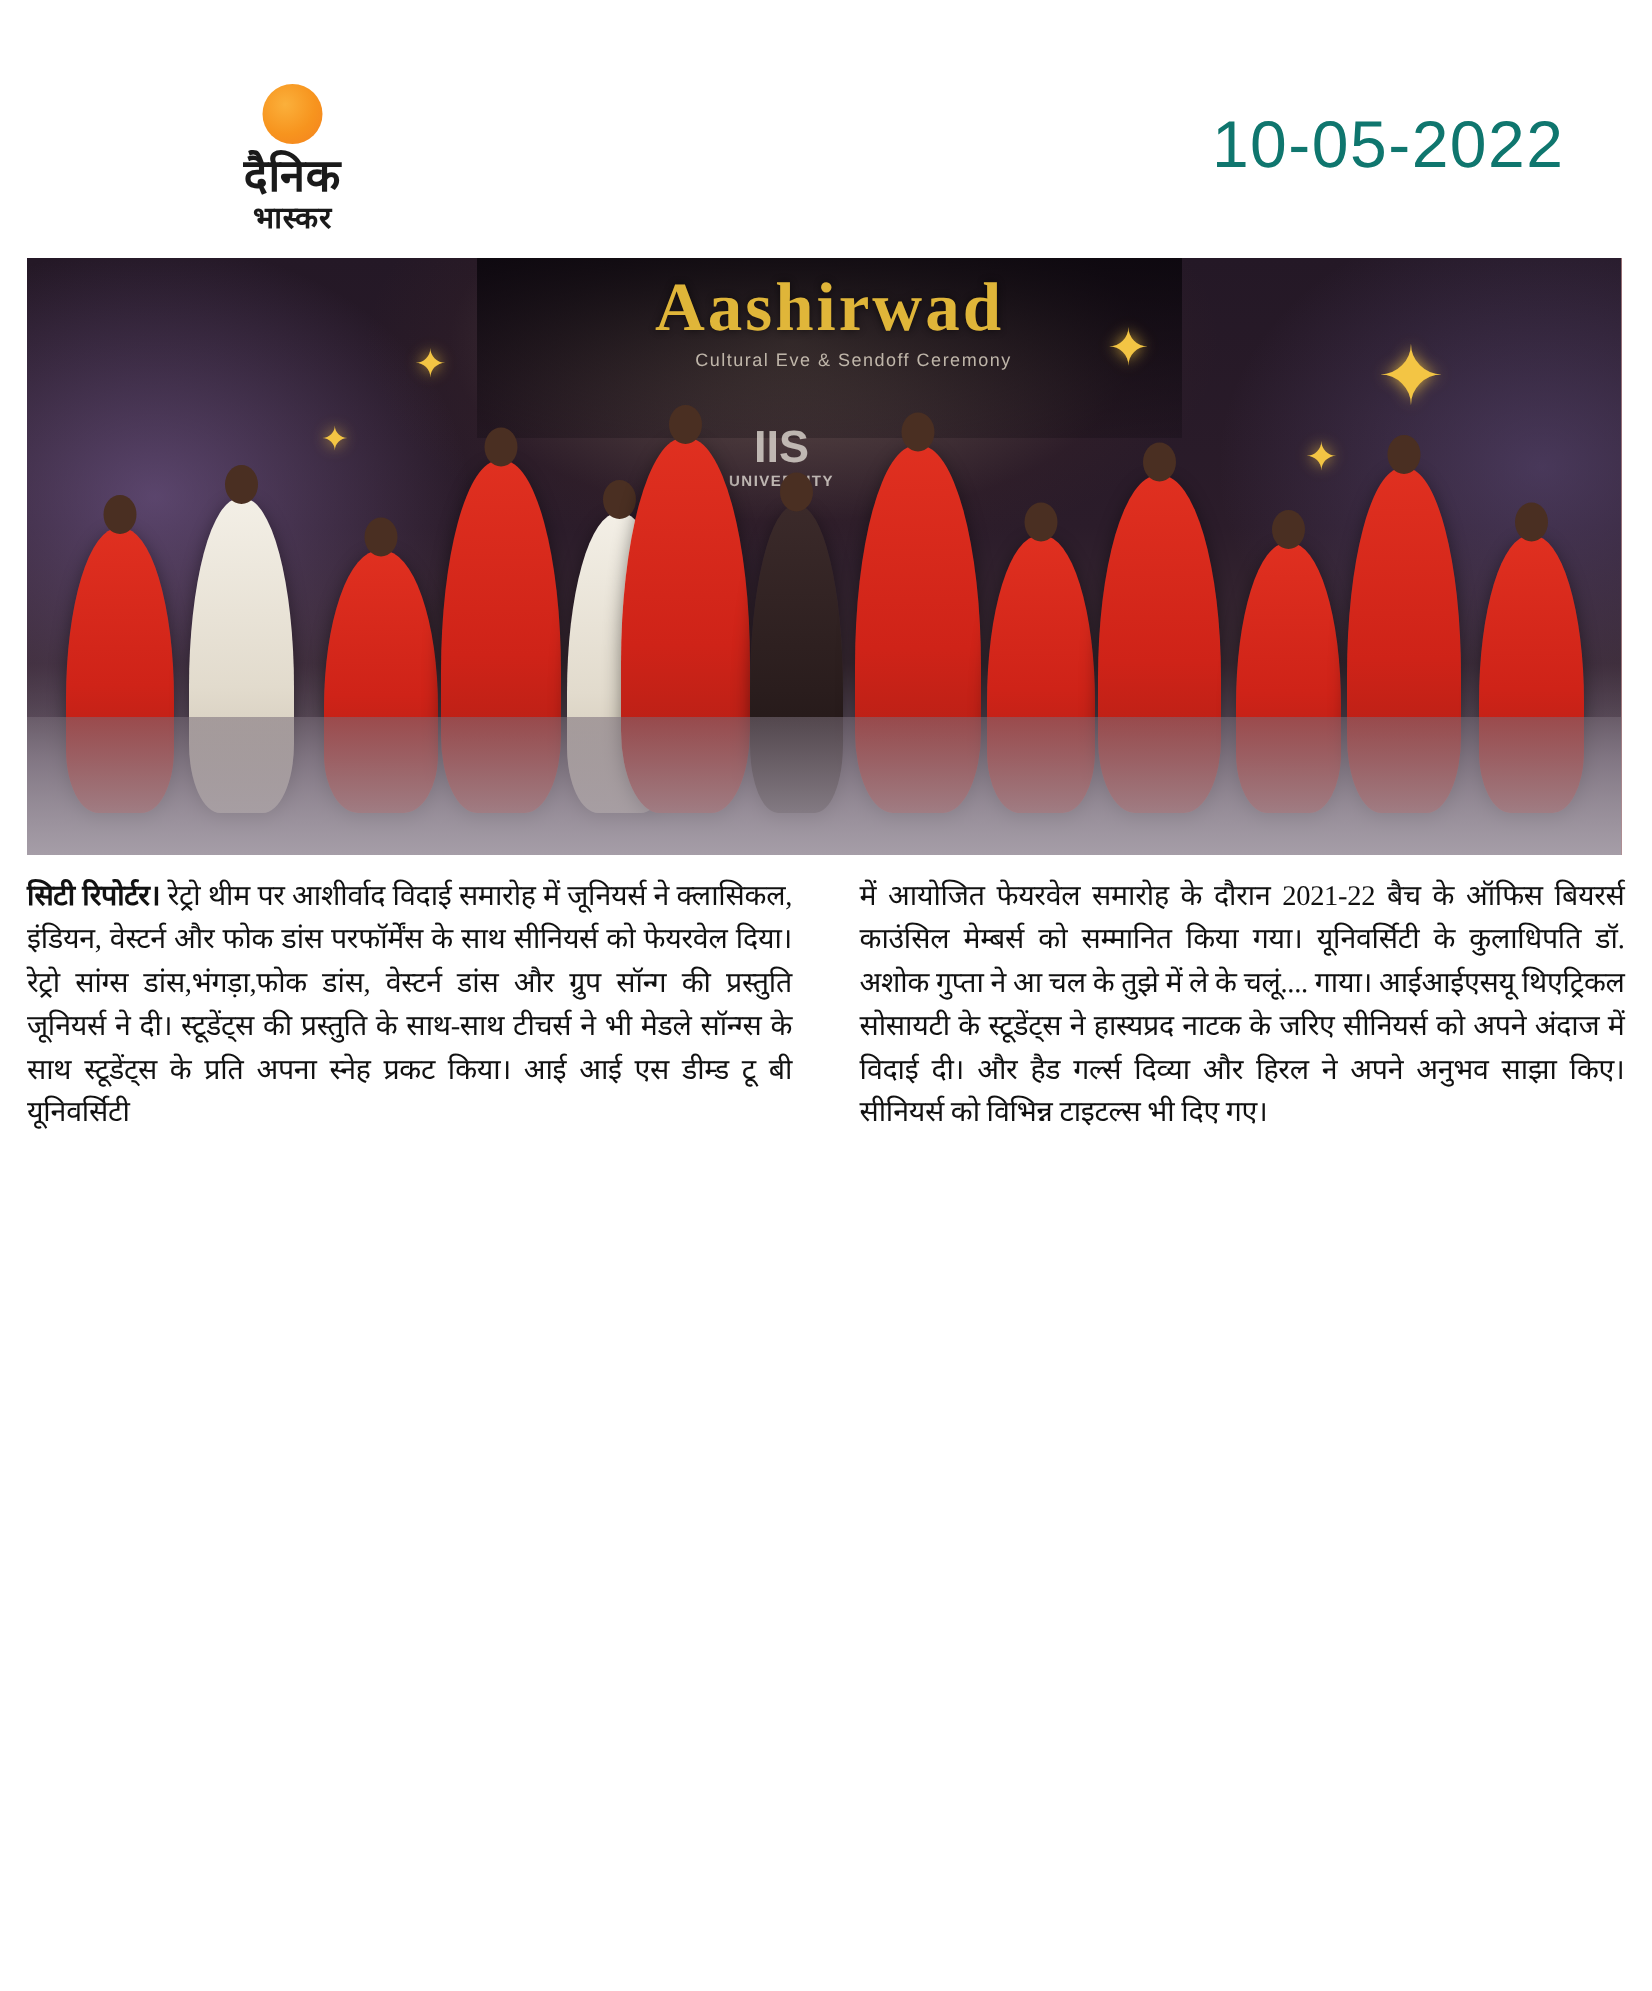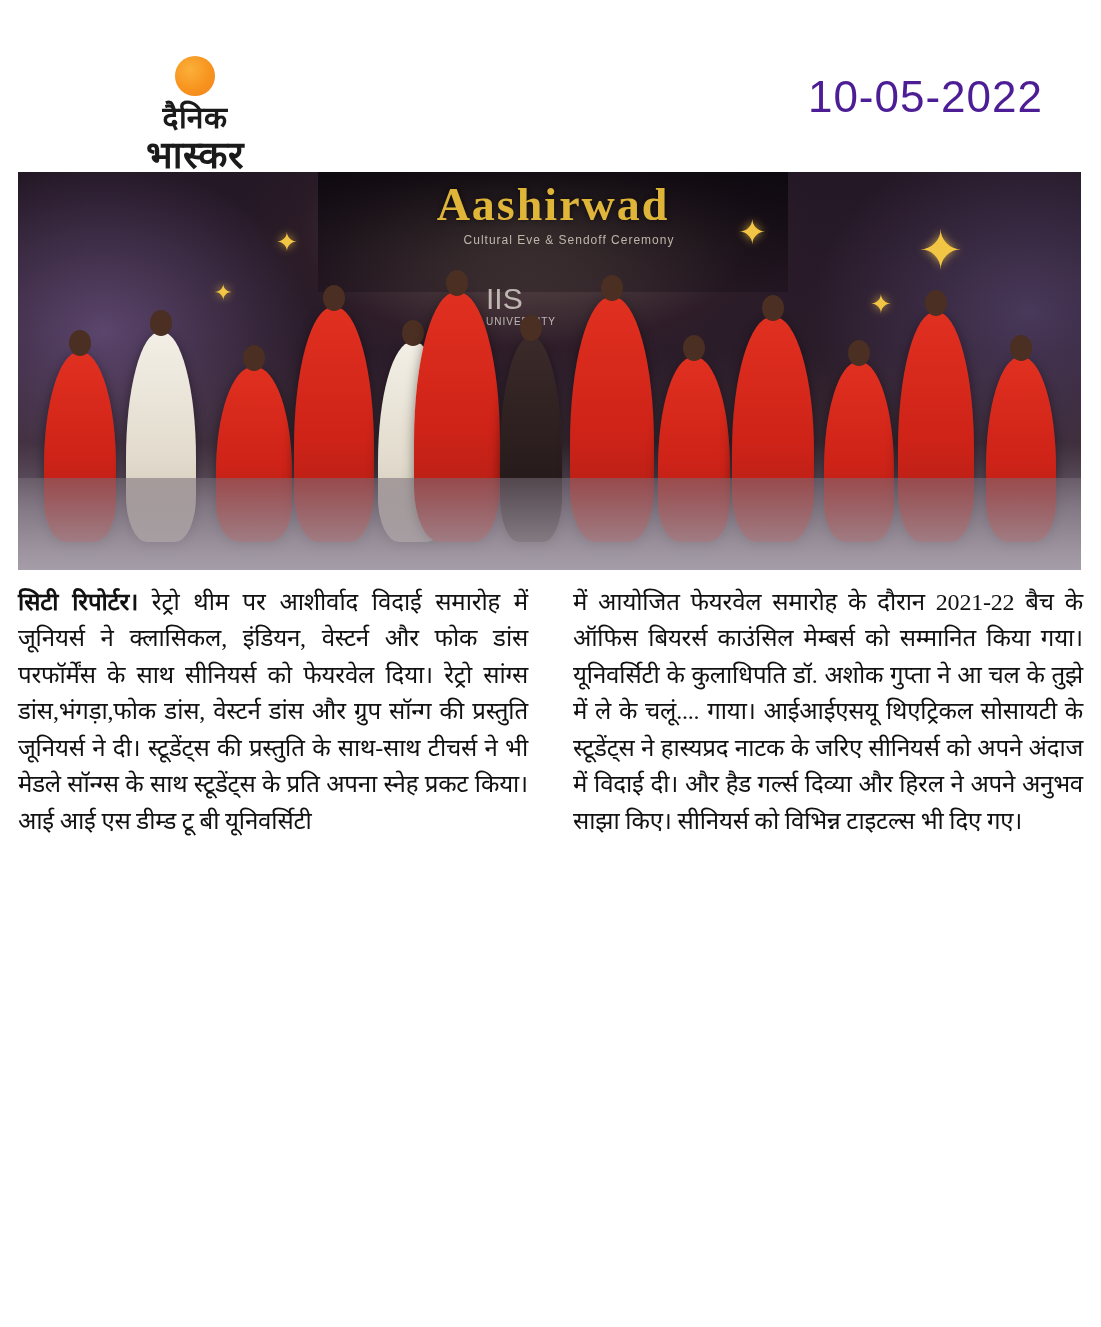--- a/index.html
+++ b/index.html
@@ -47,26 +47,26 @@
     margin-bottom: 6px;
   }
   .logo-text-1, .logo-text-2 {
     font-family: "Liberation Sans", sans-serif;
     font-weight: bold;
     color: #1a1a1a;
     letter-spacing: 0.5px;
     line-height: 1.05;
   }
   .logo-text-1 { font-size: 30px; }
-  .logo-text-2 { font-size: 38px; margin-top: 2px; }
+  .logo-text-2 { font-size: 20px; margin-top: 2px; }
 
   .date {
     font-family: "Liberation Sans", sans-serif;
     font-size: 44px;
-    color: #4c1d95;
+    color: #0f766e;
     letter-spacing: 1px;
     margin-right: 40px;
     margin-top: 16px;
   }
 
   
   .headline {
     margin: 26px 0 0 4px;
     font-family: "Liberation Serif", serif;
     font-weight: bold;
@@ -128,22 +128,22 @@
     margin-top: 2px;
     padding-left: 32px;
   }
   .photo .logo-box {
     position: absolute;
     left: 468px; top: 110px;
     width: 70px; height: 70px;
     color: #e9e4dc;
     font-family: "Liberation Sans", sans-serif;
     font-size: 30px;
-    font-weight: normal;
-    text-align: left;
+    font-weight: bold;
+    text-align: center;
     opacity: 0.75;
   }
   .photo .logo-box span { display:block; font-size: 10px; letter-spacing: 1px; }
   .star {
     position: absolute;
     color: #f3c544;
     font-size: 34px;
     line-height: 1;
     text-shadow: 0 0 10px rgba(243,197,68,0.8);
   }
@@ -171,21 +171,21 @@
 
   
   .body-columns {
     display: flex;
     gap: 22px;
     margin-top: 14px;
   }
   .col {
     width: 520px;
     font-family: "Liberation Serif", serif;
-    font-size: 24px;
+    font-size: 19px;
     line-height: 1.52;
     text-align: justify;
     color: #111111;
     letter-spacing: -0.2px;
   }
   .col .byline {
     font-weight: bold;
   }
   .col-divider {
     width: 1px;

